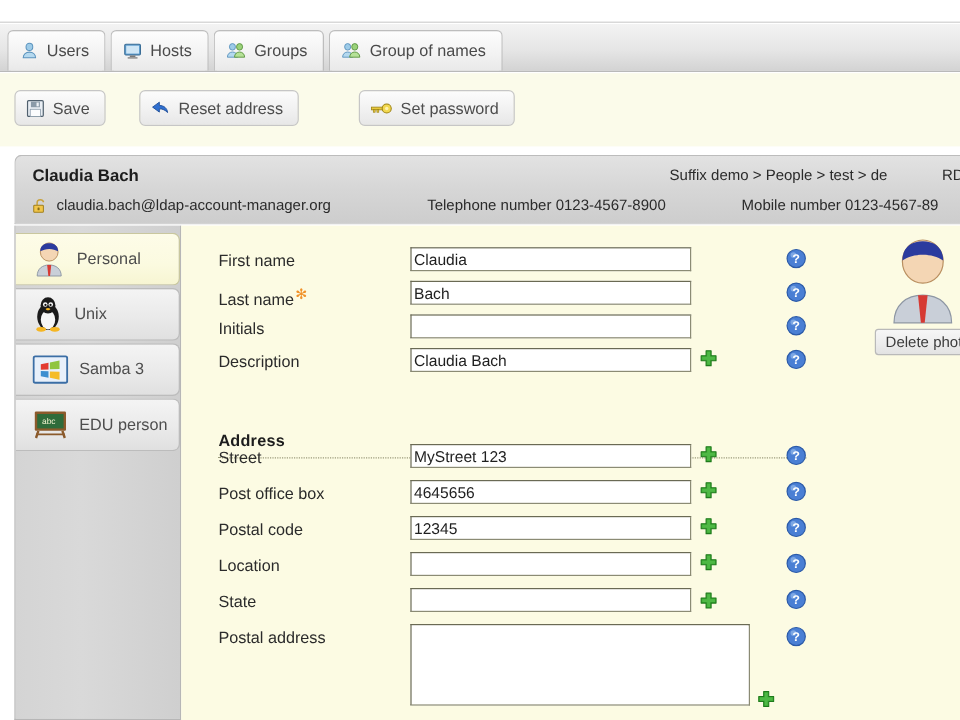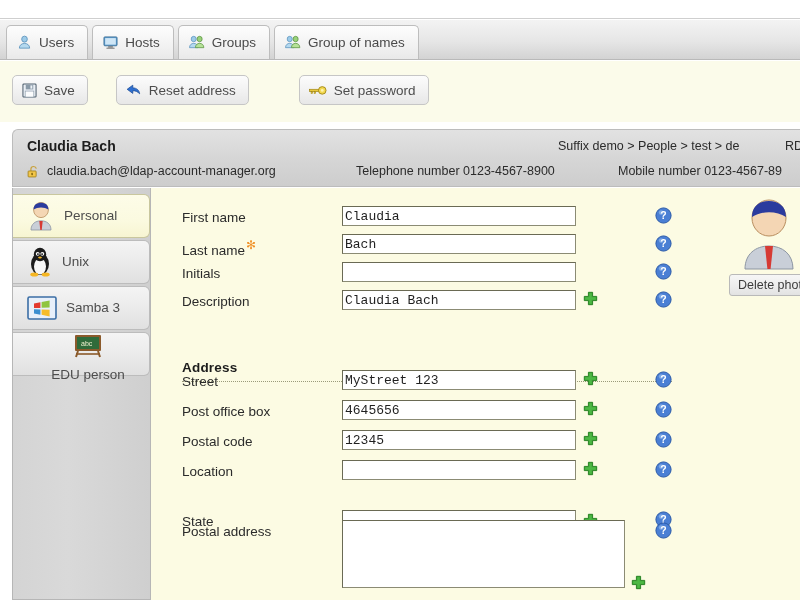--- a/index.html
+++ b/index.html
@@ -230,21 +230,21 @@
   .finput {
     position: absolute;
     left: 191px; top: 0px;
     width: 234px;
     height: 20px;
     box-sizing: border-box;
     border: 1px solid #6a6a54;
     border-right-color: #8b8b74;
     border-bottom-color: #8b8b74;
     background: #ffffff;
-    font-family: Liberation Mono, monospace;
+    font-family: Liberation Sans, sans-serif;
     font-size: 13px;
     color: #1f1f1f;
     padding: 0 2px;
     outline: none;
   }
   .ftextarea {
     position: absolute;
     left: 191px; top: 0px;
     width: 283px;
     height: 68px;
@@ -483,21 +483,21 @@
             <rect x="1" y="2" width="28" height="22" rx="1.5" fill="#e8f0fa" stroke="#3b6ea5" stroke-width="1.6"></rect>
             <path d="M7 8.6l6.4-1.3v5.6L7 13.1z" fill="#e23b32"></path>
             <path d="M14.6 7.1l8-1.6v6.9l-8 .3z" fill="#8fc53f"></path>
             <path d="M7 14.2l6.4.2v5.4L7 18.6z" fill="#3b8ed0"></path>
             <path d="M14.6 14.5l8 .2v6.7l-8-1.6z" fill="#f5bc2a"></path>
           </svg>
         </span>
         <span class="navlabel">Samba 3</span>
       </div>
 
-      <div class="navitem" style="top:144px;flex-direction:column;">
+      <div class="navitem" style="top:144px;">
         <span>
           <svg width="30" height="26" viewBox="0 0 30 26">
             <rect x="2" y="2" width="26" height="16" rx="1" fill="#8b5a2b"></rect>
             <rect x="4" y="4" width="22" height="12" fill="#2f6b3a"></rect>
             <text x="8" y="12.5" font-family="Liberation Sans, sans-serif" font-size="7" fill="#f2f2d0">abc</text>
             <path d="M5 18l-2 6M25 18l2 6" stroke="#8b5a2b" stroke-width="2"></path>
             <path d="M3 21h24" stroke="#8b5a2b" stroke-width="1.6"></path>
           </svg>
         </span>
         <span class="navlabel">EDU person</span>
@@ -646,21 +646,21 @@
         </span>
         <span class="helpicon">
           <svg width="17" height="17" viewBox="0 0 17 17">
             <circle cx="8.5" cy="8.5" r="7.6" fill="#4a7fd4" stroke="#2b5aa8" stroke-width="1"></circle>
             <circle cx="6.2" cy="5.6" r="2.4" fill="#8fb4e8" opacity=".75"></circle>
             <text x="8.5" y="12.4" text-anchor="middle" font-family="Liberation Sans, sans-serif" font-size="10.5" font-weight="bold" fill="#ffffff">?</text>
           </svg>
         </span>
       </div>
 
-      <div class="frow" style="top:302px;margin-top:20px;">
+      <div class="frow" style="top:302px;">
         <div class="flabel">State</div>
         <input class="finput" type="text" value="" style="">
         <span class="plusicon" style="left:431px; top:3px;">
           <svg width="17" height="17" viewBox="0 0 17 17">
             <path d="M6.4 1.3h4.2v4.1h4.1v4.2h-4.1v4.1H6.4V9.6H2.3V5.4h4.1z" fill="#3aa832" stroke="#1f7a1c" stroke-width=".9" stroke-linejoin="round"></path>
             <path d="M7.3 2.2h2.4v4.1h4.1v2.4H9.7v4.1H7.3V8.7H3.2V6.3h4.1z" fill="#5fc556" opacity=".55"></path>
           </svg>
         </span>
         <span class="helpicon">
           <svg width="17" height="17" viewBox="0 0 17 17">

